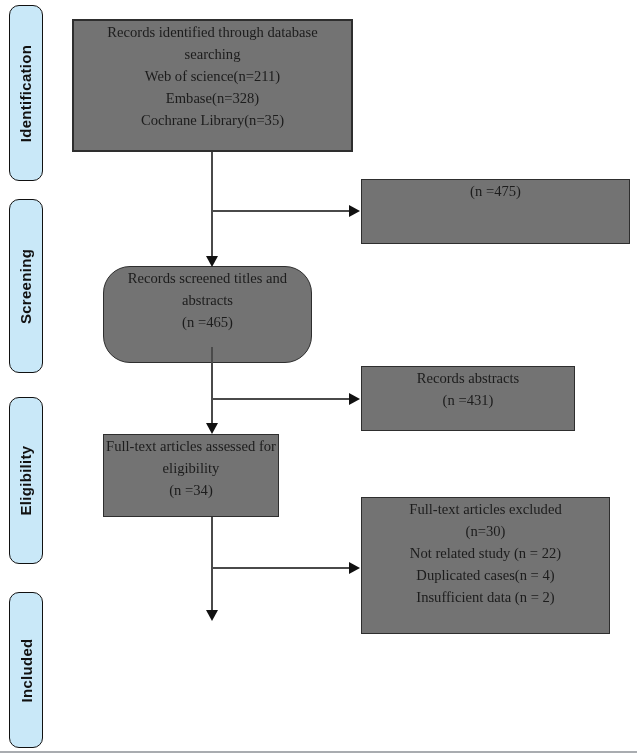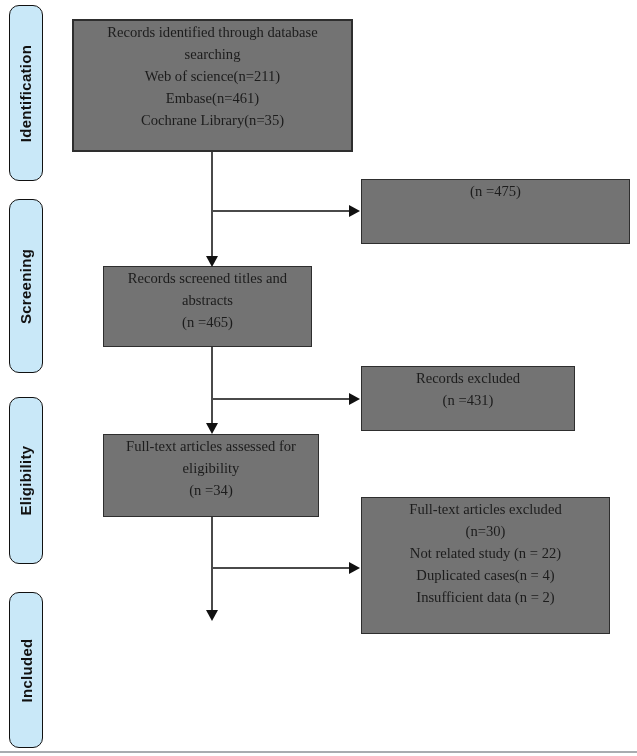--- a/index.html
+++ b/index.html
@@ -88,40 +88,40 @@
     <span class="stage-label">Eligibility</span>
   </div>
   <div class="stage" style="left:9px; top:592px; width:34px; height:156px;">
     <span class="stage-label">Included</span>
   </div>
 
   <div class="flow-box" style="left:72px; top:19px; width:281px; height:133px; border-width:2px;">
     <div class="tline">Records identified through database</div>
     <div class="tline">searching</div>
     <div class="tline">Web of science(n=211)</div>
-    <div class="tline">Embase(n=461)</div>
+    <div class="tline">Embase(n=328)</div>
     <div class="tline">Cochrane Library(n=35)</div>
   </div>
 
   <div class="flow-box" style="left:361px; top:179px; width:269px; height:65px;">
     <div class="tline">(n =475)</div>
   </div>
 
-  <div class="flow-box" style="left:103px; top:266px; width:209px; height:81px;">
+  <div class="flow-box" style="left:103px; top:266px; width:209px; height:97px;border-radius:27px;">
     <div class="tline">Records screened titles and</div>
     <div class="tline">abstracts</div>
     <div class="tline">(n =465)</div>
   </div>
 
   <div class="flow-box" style="left:361px; top:366px; width:214px; height:65px;">
-    <div class="tline">Records excluded</div>
+    <div class="tline">Records abstracts</div>
     <div class="tline">(n =431)</div>
   </div>
 
-  <div class="flow-box" style="left:103px; top:434px; width:216px; height:83px;">
+  <div class="flow-box" style="left:103px; top:434px; width:176px; height:83px;">
     <div class="tline">Full-text articles assessed for</div>
     <div class="tline">eligibility</div>
     <div class="tline">(n =34)</div>
   </div>
 
   <div class="flow-box" style="left:361px; top:497px; width:249px; height:137px;">
     <div class="tline">Full-text articles excluded</div>
     <div class="tline">(n=30)</div>
     <div class="tline">Not related study (n = 22)</div>
     <div class="tline">Duplicated cases(n = 4)</div>

